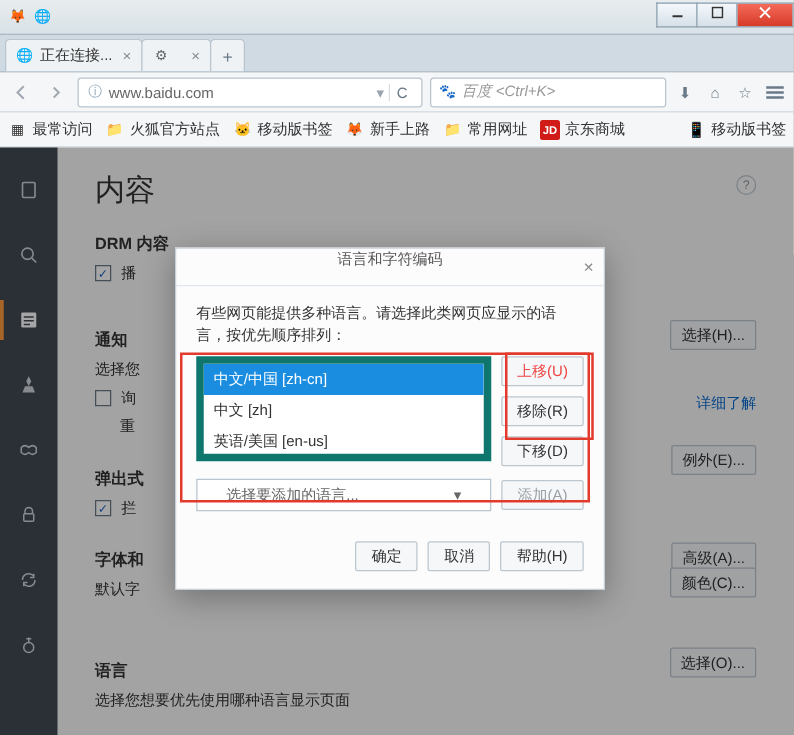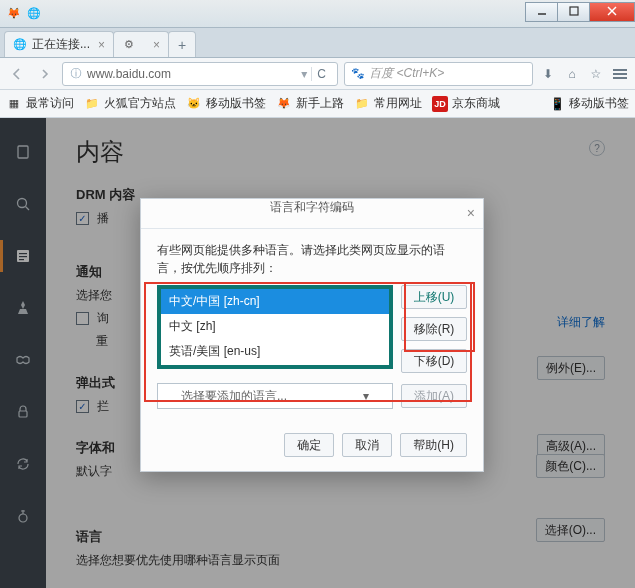--- a/index.html
+++ b/index.html
@@ -69,25 +69,25 @@
   .learn-link { color:#0b6cd0; text-decoration:none; margin-left:auto; font-size:12px; position:absolute; right:30px; top:196px;}
 
   
   .overlay { position:absolute; left:0; right:0; top:118px; bottom:0; background:rgba(0,0,0,0.35); }
   .modal { position:absolute; left:140px; top:198px; width:344px; background:#fcfcfc; border:1px solid #c8d0d8; box-shadow: 0 6px 24px rgba(0,0,0,0.3); }
   .modal-title { height:30px; display:flex; align-items:flex-start; justify-content:center; border-bottom:1px solid #e0e6ec; position:relative; font-size:12px; color:#555; }
   .modal-title .x { position:absolute; right:8px; top:6px; color:#888; font-size:14px; cursor:default; }
   .modal-body { padding: 12px 16px 14px 16px; }
   .modal-desc { font-size:12px; color:#333; line-height:1.5; }
   .lang-area { display:flex; gap:8px; margin-top:8px; }
-  .lang-list { flex:1; border:4px solid #0f766e; background:#fff; height:84px; overflow:hidden; }
+  .lang-list { flex:1; border:6px solid #0f766e; background:#fff; height:84px; overflow:hidden; }
   .lang-item { padding:4px 8px; font-size:12px; color:#333; }
   .lang-item.sel { background:#1b8de0; color:#fff; }
   .lang-btns { width:66px; display:flex; flex-direction:column; gap:8px; }
-  .lang-btns .btnish { justify-content:center; color:#0f766e; }
+  .lang-btns .btnish { justify-content:center; color:#ef4444; }
   .lang-btns .btnish.enabled { color:#333; }
   .adder { display:flex; gap:8px; margin-top:10px; align-items:center; }
   .dropdown { flex:1; height:26px; border:1px solid #b8c4ce; background:#fff; display:flex; align-items:center; padding:0 23px; justify-content:space-between; font-size:12px; color:#666; }
   .dropdown .arrow { color:#666; }
   .adder .btnish { width:66px; justify-content:center; color:#9aa0a6; }
   .modal-foot { display:flex; gap:8px; justify-content:flex-end; margin-top:24px; }
   .modal-foot .btnish { padding: 0 12px; }
 
   .red-box1 { position:absolute; border:2px solid #e23a2c; left:144px; top:282px; width:328px; height:120px; pointer-events:none; }
   .red-box2 { position:absolute; border:2px solid #e23a2c; left:404px; top:282px; width:71px; height:70px; pointer-events:none; }
@@ -283,20 +283,23 @@
     <div class="section-head" style="margin-top:24px;">字体和</div>
     <div class="section-row">
       <span class="row-label">默认字</span>
     </div>
 
     <div class="section-head" style="margin-top:48px;">语言</div>
     <div class="section-row">
       <span class="row-label">选择您想要优先使用哪种语言显示页面</span>
     </div>
 
+    <div class="right-stub" style="top:138px;"><div class="stub-btn">
+          <span>选择(H)...</span>
+        </div></div>
     <div class="right-stub" style="top:238px;"><div class="stub-btn">
           <span>例外(E)...</span>
         </div></div>
     <div class="right-stub" style="top:306px;margin-top:10px;"><div class="stub-btn">
           <span>高级(A)...</span>
         </div></div>
     <div class="right-stub" style="top:336px;"><div class="stub-btn">
           <span>颜色(C)...</span>
         </div></div>
     <div class="right-stub" style="top:400px;"><div class="stub-btn">

